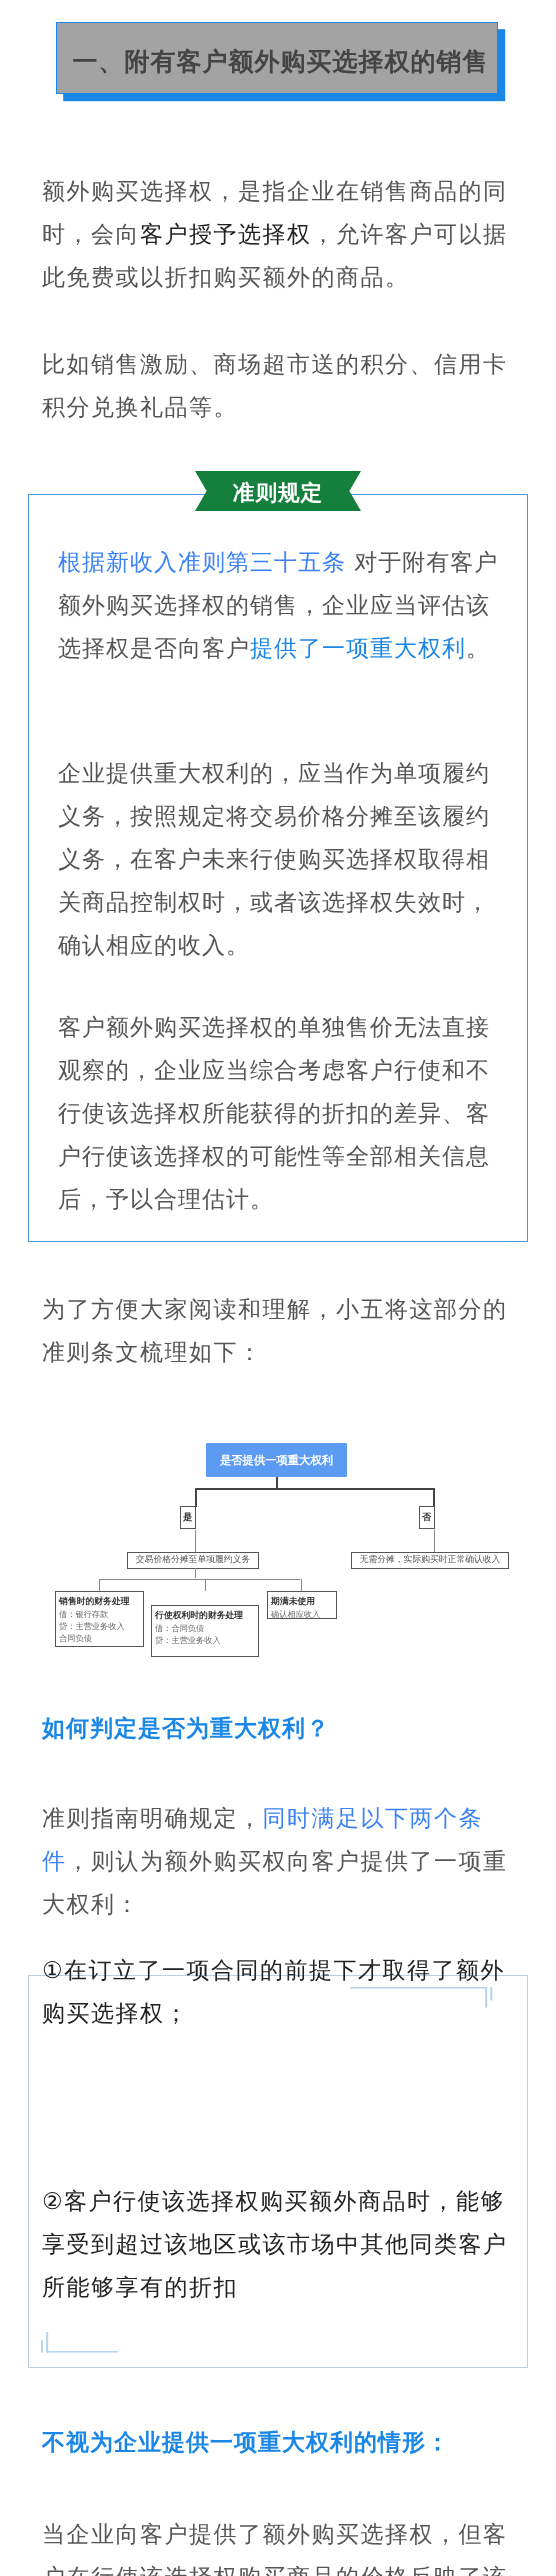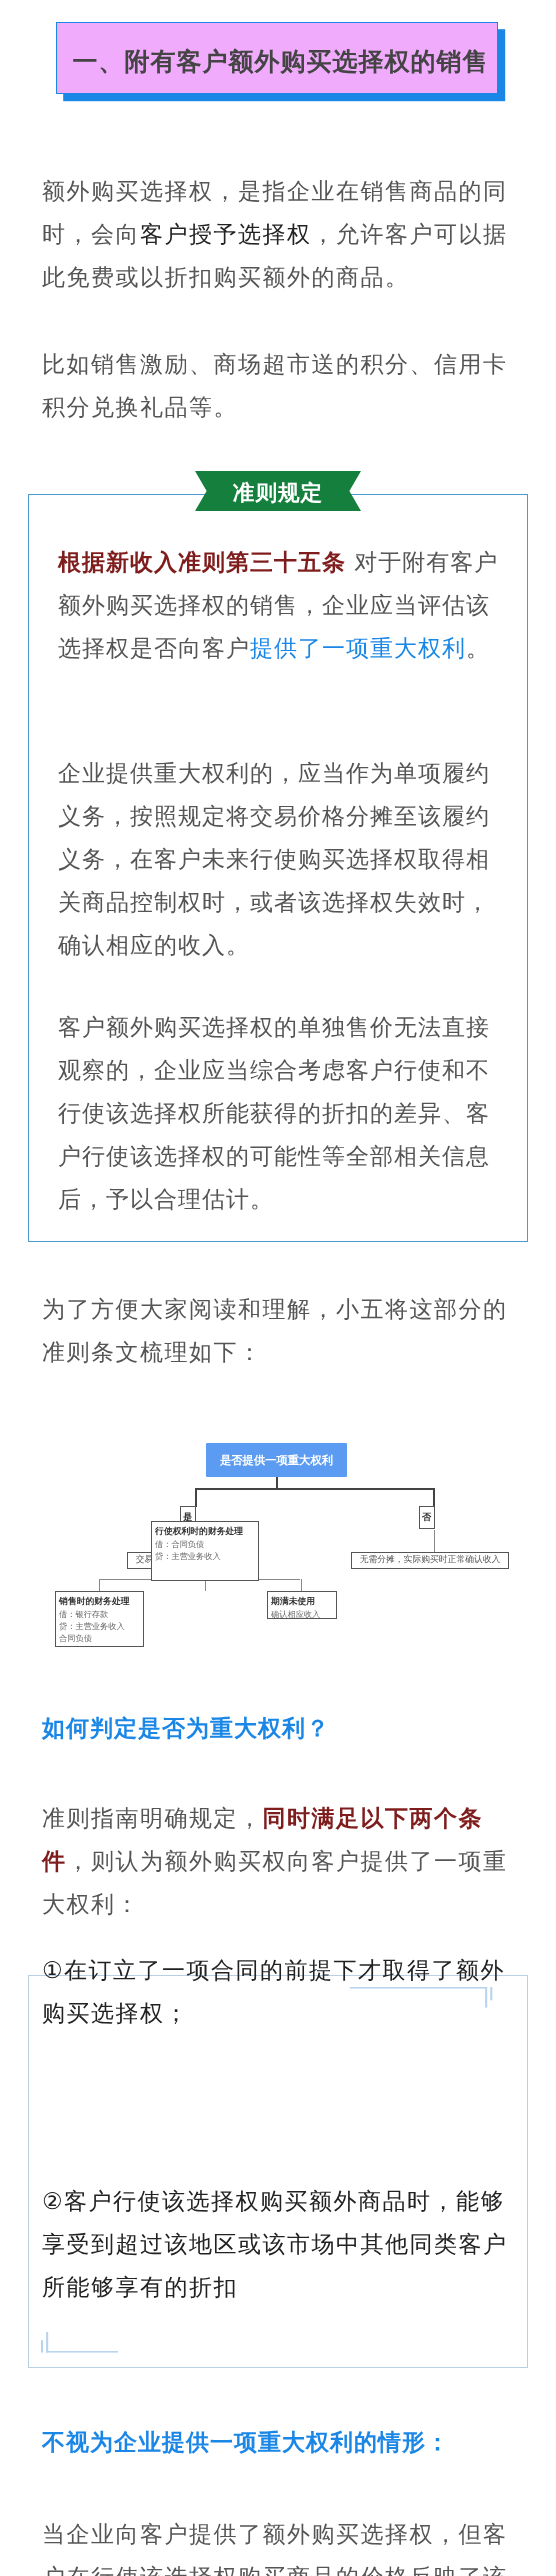--- a/index.html
+++ b/index.html
@@ -6,38 +6,38 @@
     body {
       width: 556px; height: 2782px; position: relative; overflow: hidden;
       font-family: "DejaVu Sans", "Liberation Sans", sans-serif;
       color: #555555;
     }
     .abs { position: absolute; }
 
     
     .sec-head {
       left: 56px; top: 22px; width: 442px; height: 72px;
-      background: #f0abfc;
+      background: #a3a3a3;
       border: 1px solid #1a86e6;
       box-shadow: 7.2px 7.2px 0 0 #1a86e6;
       box-sizing: border-box;
     }
     .sec-head-text {
       position: absolute; left: 15.5px; top: 21.6px; width: 412px;
       font-size: 25px; font-weight: bold; color: #444444; letter-spacing: 1px;
       white-space: nowrap;
     }
 
     .para {
       left: 42px; width: 474px;
       font-size: 23px; line-height: 43px; color: #555555;
       letter-spacing: 1.5px;
     }
     .dark { color: #222222; }
-    .bold { font-weight: bold; color: #7f1d1d; }
+    .bold { font-weight: normal; color: #3b82f6; }
     .blue { color: #1a86e6; }
 
     
     .rule-box {
       left: 28px; top: 494px; width: 500px; height: 748px;
       border: 1px solid #4a9ad6; box-sizing: border-box; background: #fff;
     }
     .rule-badge {
       left: 195px; top: 471px; width: 166px; height: 40px;
       background: #15803d;
@@ -138,21 +138,21 @@
   <div class="abs dg-thin" style="left:99px;top:1579px;width:0.5px;height:12.4px;"></div>
   <div class="abs dg-thin" style="left:205px;top:1579px;width:0.5px;height:12.4px;"></div>
   <div class="abs dg-thin" style="left:301px;top:1579px;width:0.5px;height:12.4px;"></div>
 
   <div class="abs dg-box dg-leaf" style="left:55px;top:1591px;width:89px;height:56px;">
     <div class="t">销售时的财务处理</div>
     <div>借：银行存款</div>
     <div>贷：主营业务收入</div>
     <div>合同负债</div>
   </div>
-  <div class="abs dg-box dg-leaf" style="left:151px;top:1521px;width:108px;height:60px;">
+  <div class="abs dg-box dg-leaf" style="left:151px;top:1605px;width:108px;height:52px;">
     <div class="t">行使权利时的财务处理</div>
     <div>借：合同负债</div>
     <div>贷：主营业务收入</div>
   </div>
   <div class="abs dg-box dg-leaf" style="left:267px;top:1591px;width:70px;height:28px;">
     <div class="t">期满未使用</div>
     <div>确认相应收入</div>
   </div>
 </div>
 

